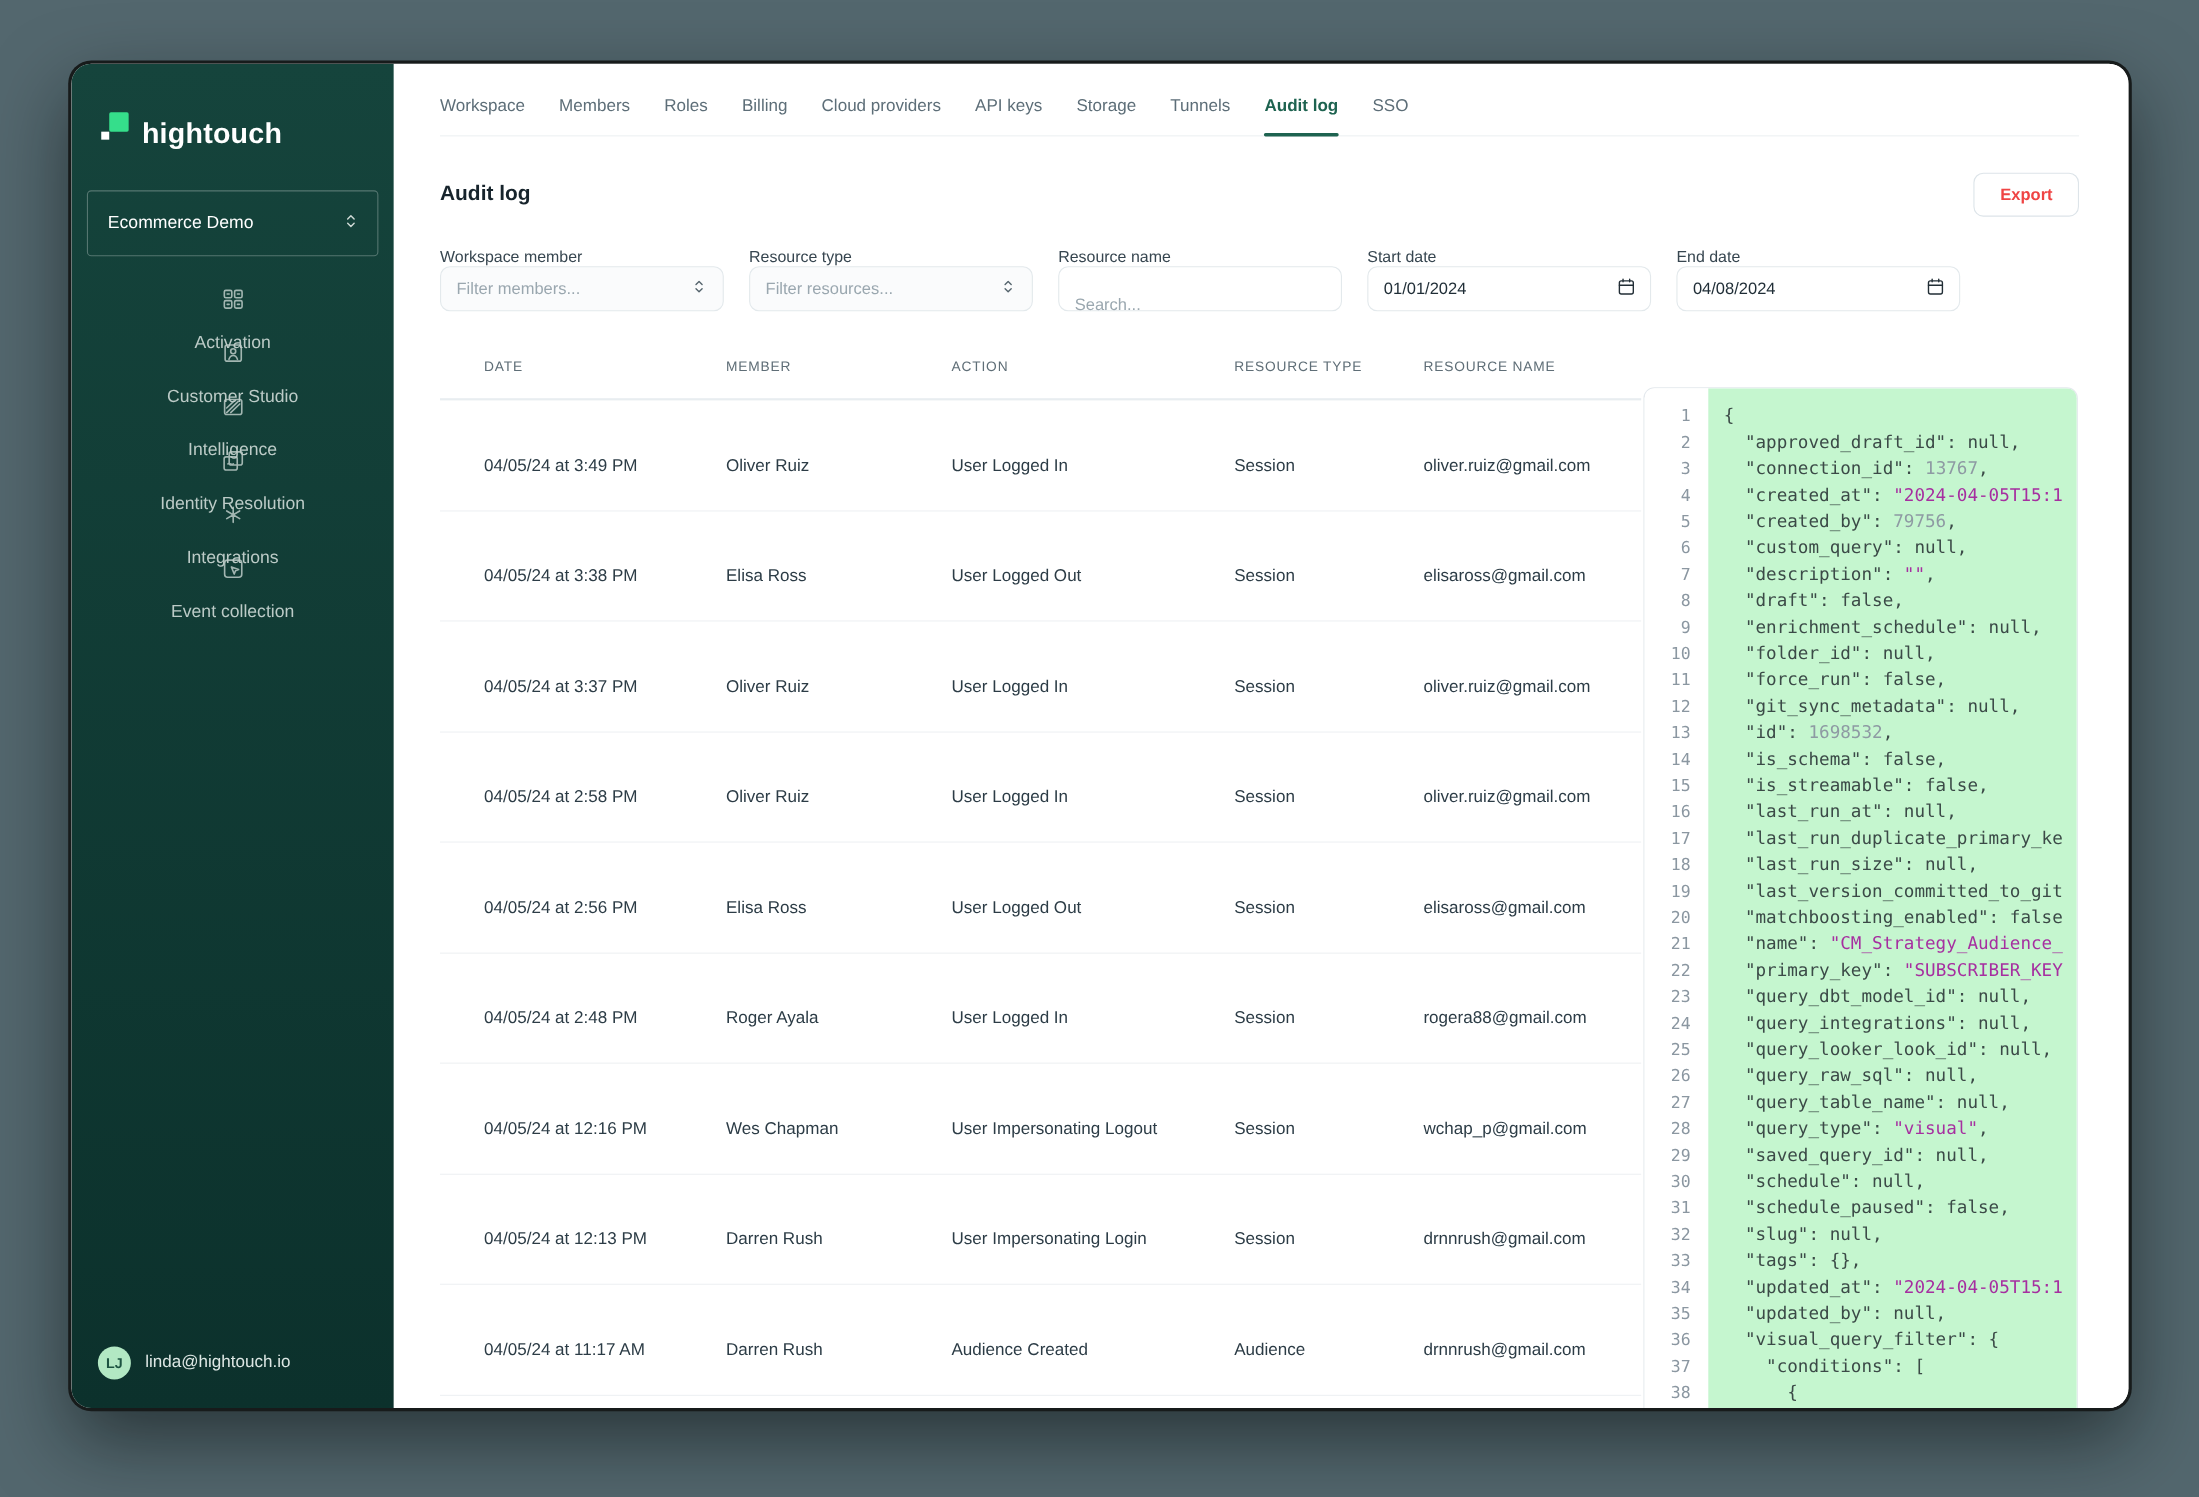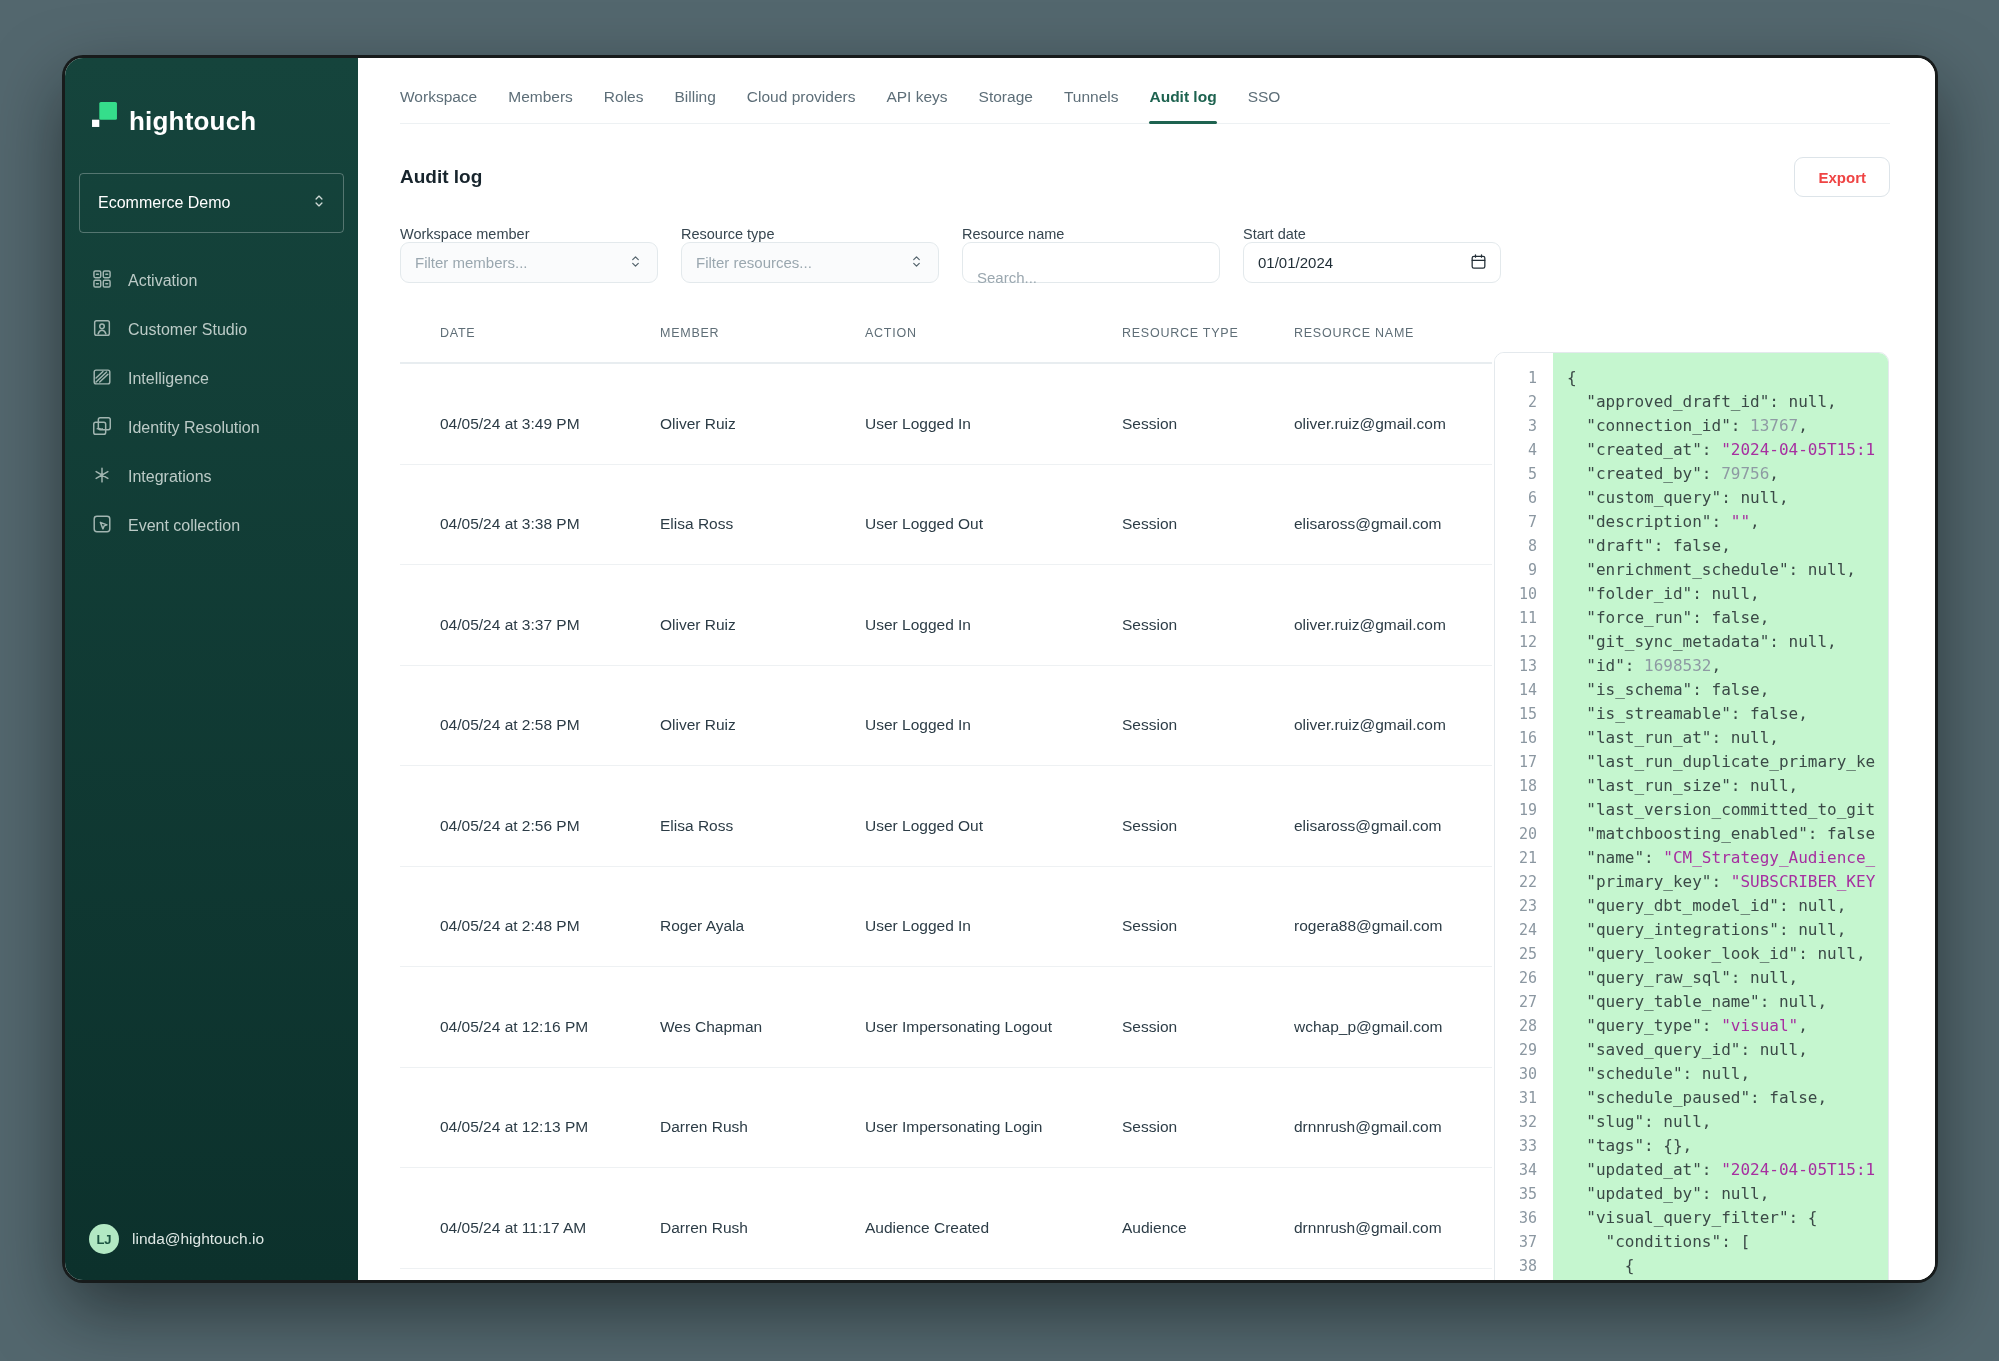--- a/index.html
+++ b/index.html
@@ -15,21 +15,21 @@
   .logo { display:flex; align-items:center; gap:11px; padding-left:26px; margin-bottom:36px; }
   .logo svg { width:27px; height:27px; display:block; }
   .logo-text { color:#fff; font-size:26px; font-weight:700; letter-spacing:.2px;margin-top:14px; }
   .ws-select { margin:0 14px 28px; height:60px; border:1px solid rgba(255,255,255,.28); border-radius:4px;
                background:transparent; color:#fff; font-size:16px; display:flex; align-items:center;
                justify-content:space-between; padding:0 14px 0 18px; cursor:pointer; }
   .ws-select svg { width:20px; height:20px; color:#cfdad6; }
   .nav, .sidebar-bottom { display:flex; flex-direction:column; gap:9px; padding:0 14px; }
   .sidebar-bottom { margin-top:auto; gap:7px; }
   .nav-item { display:flex; align-items:center; gap:15px; height:40px; padding:0 12px; border-radius:10px;
-              font-size:16px; color:#bccbc7; cursor:pointer; }
+              font-size:16px; color:#bccbc7; cursor:pointer;flex-direction:column; }
   .nav-item svg { width:22px; height:22px; opacity:.85; flex:0 0 22px; }
   .nav-item.active { background:rgba(255,255,255,.09); color:#f1f6f4; }
   .user-row { display:flex; align-items:center; gap:13px; padding:5px 8px 0 10px; }
   .avatar { width:30px; height:30px; border-radius:50%; background:#b2e8c3; color:#1c5341;
             font-size:13px; font-weight:700; display:flex; align-items:center; justify-content:center; }
   .user-email { font-size:15.5px; color:#dde7e4; }
 
   
   main { flex:1; position:relative; padding-left:42px; background:#fff; }
   .tabs { display:flex; gap:31px; padding-top:30px; margin-right:45px; border-bottom:1px solid #edf1f3; }
@@ -203,20 +203,30 @@
           <div class="filter">
             <div class="filter-label">Resource name</div>
             <div class="control search">
               <input placeholder="Search..." style="">
             </div>
           </div>
           <div class="filter">
             <div class="filter-label">Start date</div>
             <div class="control date">
               <span class="val">01/01/2024</span>
+              <span><svg viewBox="0 0 24 24" fill="none" stroke="currentColor" stroke-width="1.6" stroke-linecap="round" stroke-linejoin="round">
+                  <rect x="4" y="5.5" width="16" height="15" rx="2.2"></rect>
+                  <path d="M4 10.5h16M8.2 3.5v3M15.8 3.5v3"></path>
+                </svg></span>
+            </div>
+          </div>
+          <div class="filter">
+            <div class="filter-label">End date</div>
+            <div class="control date">
+              <span class="val">04/08/2024</span>
               <span><svg viewBox="0 0 24 24" fill="none" stroke="currentColor" stroke-width="1.6" stroke-linecap="round" stroke-linejoin="round">
                   <rect x="4" y="5.5" width="16" height="15" rx="2.2"></rect>
                   <path d="M4 10.5h16M8.2 3.5v3M15.8 3.5v3"></path>
                 </svg></span>
             </div>
           </div>
         </div>
 
       <div class="table">
         <div class="thead">

